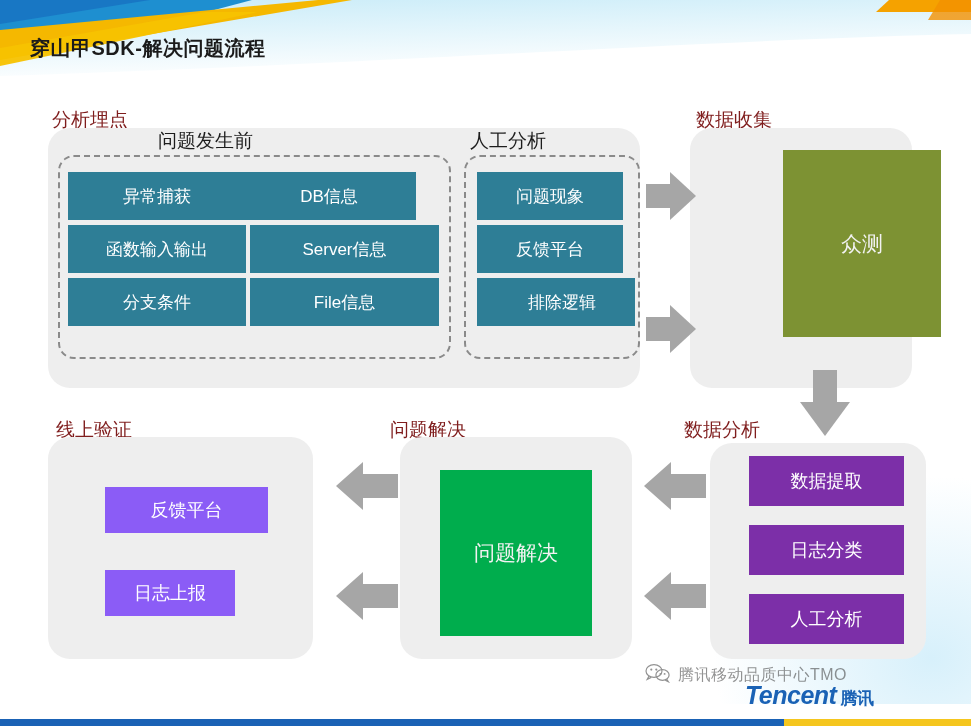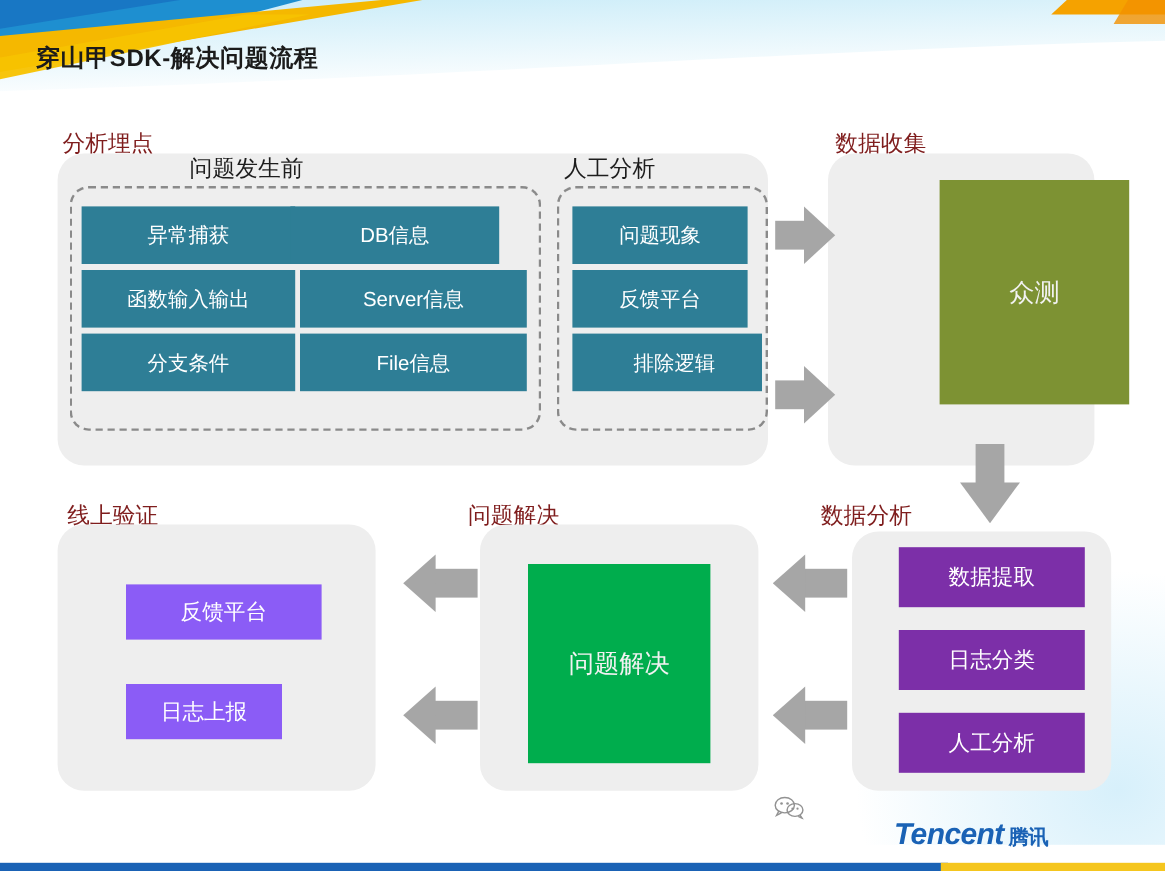--- a/index.html
+++ b/index.html
@@ -191,20 +191,21 @@
       <ellipse cx="9" cy="8" rx="8" ry="6.4" fill="none" stroke="#3a3a3a" stroke-width="1.2"></ellipse>
       <path d="M4,13 L2.2,16.4 L6.2,14.4" fill="none" stroke="#3a3a3a" stroke-width="1.2"></path>
       <circle cx="6.3" cy="6.6" r="1.1" fill="#3a3a3a"></circle>
       <circle cx="11.3" cy="6.6" r="1.1" fill="#3a3a3a"></circle>
       <ellipse cx="17.5" cy="12" rx="6.6" ry="5.3" fill="none" stroke="#3a3a3a" stroke-width="1.2"></ellipse>
       <path d="M21.6,16.1 L23.4,18.8 L20.2,17.3" fill="none" stroke="#3a3a3a" stroke-width="1.2"></path>
       <circle cx="15.4" cy="10.9" r="0.95" fill="#3a3a3a"></circle>
       <circle cx="19.6" cy="10.9" r="0.95" fill="#3a3a3a"></circle>
     </svg>
   </span>
+  <span id="wm-text">腾讯移动品质中心TMO</span>
 </div>
 
 <div id="tencent-logo">
   <span>Tencent</span><span class="cn">腾讯</span>
 </div>
 
 <div id="deco-bottom">
   <svg width="971" height="22" viewBox="0 0 971 22">
     <rect x="0" y="15" width="790" height="7" fill="#1a62b5"></rect>
     <rect x="784" y="15" width="187" height="7" fill="#f5c61e"></rect>

